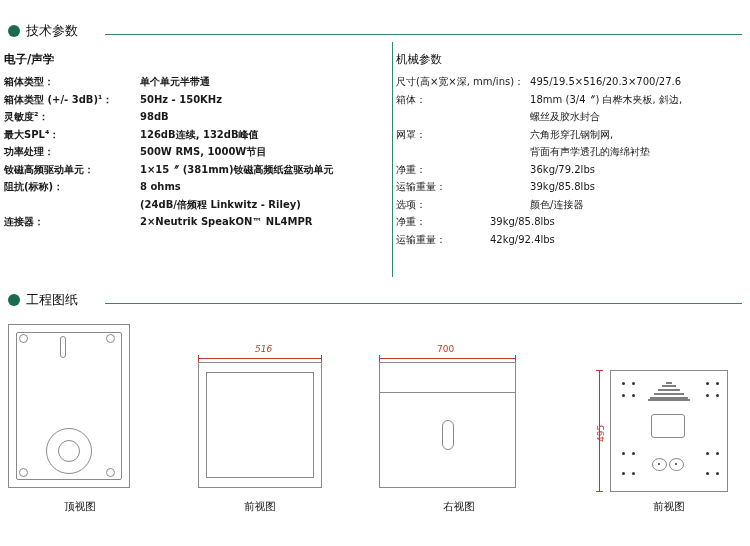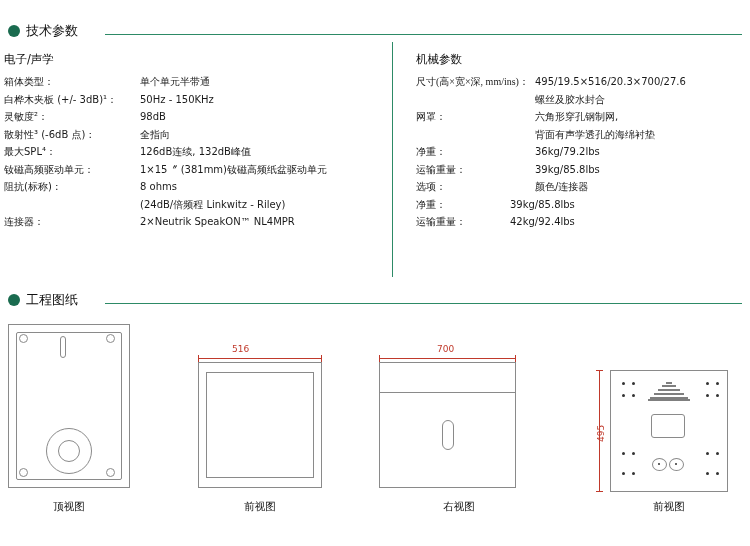--- a/index.html
+++ b/index.html
@@ -41,33 +41,33 @@
     position:absolute;
     left:392px;top:2px;
     width:1px;height:235px;
     background:#2d8a66;
   }
   .col-head{
     font-size:11.5px;
     color:#111;
     margin-bottom:8px;
   }
-  #left-col{position:absolute;left:4px;top:12px;width:380px;}
-  #right-col{position:absolute;left:416px;top:12px;width:330px;}
+  #left-col{position:absolute;left:4px;top:12px;width:380px;font-weight:bold;}
+  #right-col{position:absolute;left:396px;top:12px;width:330px;}
 
   table.spec{border-collapse:collapse;width:100%;}
   table.spec td{
     vertical-align:top;
     padding:0 0 4px 0;
     font-size:10px;
     line-height:1.35;
     color:#1a1a1a;
   }
   table.spec td.k{width:130px;padding-right:6px;white-space:nowrap;}
-  #right-col table.spec td.k{width:88px;font-family:Liberation Serif, serif;}
+  #right-col table.spec td.k{width:88px;}
   .sub-title{
     font-size:12.5px;
     color:#111;
     margin:10px 0 6px 0;
   }
 
   
   #draw-area{position:absolute;left:0;top:300px;width:750px;height:246px;}
   .fig{position:absolute;}
   .fig-cap{
@@ -130,34 +130,34 @@
 
   <div id="left-col">
     <div class="col-head">电子/声学</div>
     <table class="spec">
       <tbody>
           <tr>
             <td class="k">箱体类型：</td>
             <td>单个单元半带通</td>
           </tr>
       <tr>
-            <td class="k">白桦木夹板 (+/- 3dB)¹：</td>
+            <td class="k">箱体类型 (+/- 3dB)¹：</td>
             <td>50Hz - 150KHz</td>
           </tr>
       <tr>
             <td class="k">灵敏度²：</td>
             <td>98dB</td>
           </tr>
       <tr>
-            <td class="k">散射性³ (-6dB 点)：</td>
-            <td>全指向</td>
-          </tr>
-      <tr>
             <td class="k">最大SPL⁴：</td>
             <td>126dB连续, 132dB峰值</td>
+          </tr>
+      <tr>
+            <td class="k">功率处理：</td>
+            <td>500W RMS, 1000W节目</td>
           </tr>
       <tr>
             <td class="k">钕磁高频驱动单元：</td>
             <td>1×15〞 (381mm)钕磁高频纸盆驱动单元</td>
           </tr>
       <tr>
             <td class="k">阻抗(标称)：</td>
             <td>8 ohms</td>
           </tr>
       <tr>
@@ -172,20 +172,24 @@
       </table>
   </div>
 
   <div id="right-col">
     <div class="col-head">机械参数</div>
     <table class="spec">
       <tbody>
           <tr>
             <td class="k">尺寸(高×宽×深, mm/ins)：</td>
             <td>495/19.5×516/20.3×700/27.6</td>
+          </tr>
+      <tr>
+            <td class="k">箱体：</td>
+            <td>18mm (3/4〞) 白桦木夹板, 斜边,</td>
           </tr>
       <tr>
             <td class="k"></td>
             <td>螺丝及胶水封合</td>
           </tr>
       <tr>
             <td class="k">网罩：</td>
             <td>六角形穿孔钢制网,</td>
           </tr>
       <tr>
@@ -233,28 +237,28 @@
   <div class="fig">
     <div class="box" style="left:8px;top:24px;width:122px;height:164px;"></div>
     <div class="circle" style="left:19px;top:34px;width:9px;height:9px;"></div>
     <div class="circle" style="left:106px;top:34px;width:9px;height:9px;"></div>
     <div class="circle" style="left:19px;top:168px;width:9px;height:9px;"></div>
     <div class="circle" style="left:106px;top:168px;width:9px;height:9px;"></div>
     <div class="rr" style="left:16px;top:32px;width:106px;height:148px;border-radius:2px;"></div>
     <div class="circle" style="left:46px;top:128px;width:46px;height:46px;"></div>
     <div class="circle" style="left:58px;top:140px;width:22px;height:22px;"></div>
     <div class="rr" style="left:60px;top:36px;width:6px;height:22px;border-radius:3px;"></div>
-    <div class="fig-cap" style="left:9px;top:200px;">顶视图</div>
+    <div class="fig-cap" style="left:20px;top:200px;">顶视图</div>
   </div>
 
   <div class="fig">
     <div class="dimline" style="left:198px;top:58px;width:124px;height:1px;"></div>
     <div class="tick" style="left:198px;top:55px;"></div>
     <div class="tick" style="left:321px;top:55px;"></div>
-    <div class="dimtxt" style="left:232px;top:44px;">516</div>
+    <div class="dimtxt" style="left:255px;top:44px;font-style:italic;">516</div>
     <div class="box" style="left:198px;top:62px;width:124px;height:126px;"></div>
     <div class="box" style="left:206px;top:72px;width:108px;height:106px;"></div>
     <div class="fig-cap" style="left:200px;top:200px;">前视图</div>
   </div>
 
   <div class="fig">
     <div class="dimline" style="left:379px;top:58px;width:137px;height:1px;"></div>
     <div class="tick" style="left:379px;top:55px;"></div>
     <div class="tick" style="left:515px;top:55px;"></div>
     <div class="dimtxt" style="left:437px;top:44px;">700</div>

